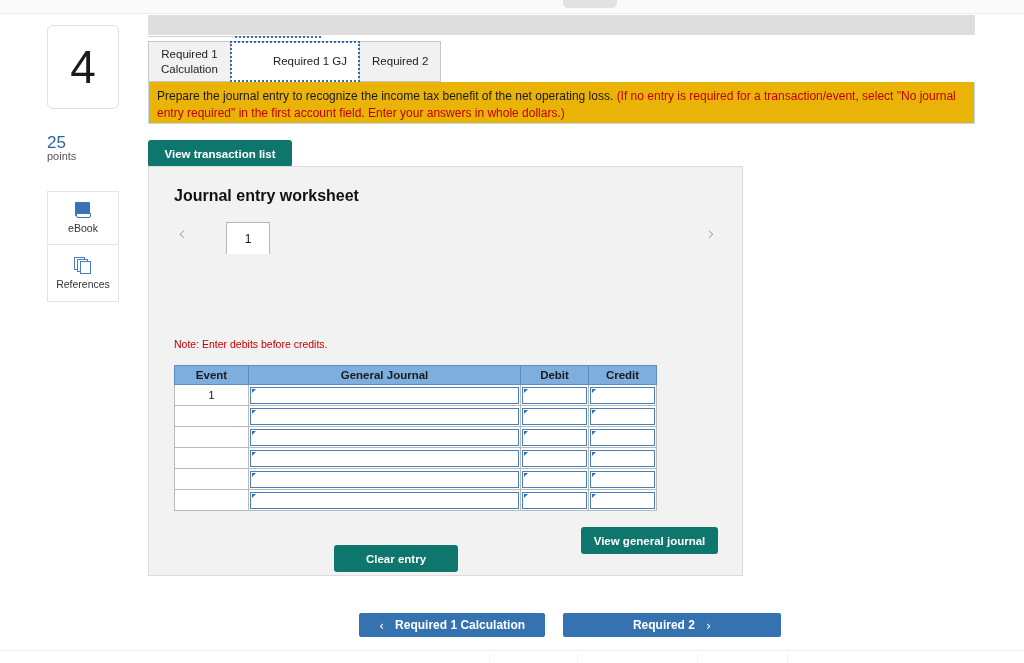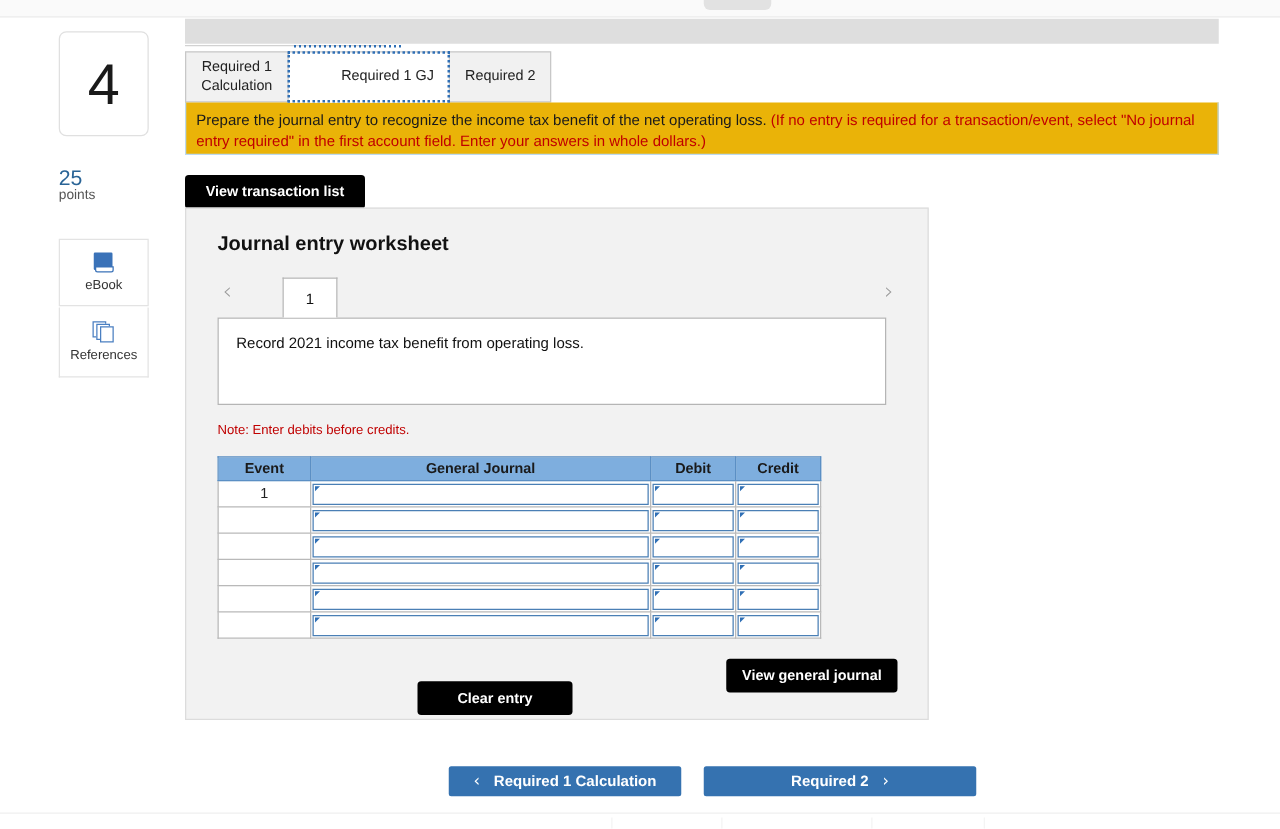--- a/index.html
+++ b/index.html
@@ -84,21 +84,21 @@
   
   .instr {
     position: absolute; left: 148px; top: 82px; width: 827px; height: 42px;
     background: #eab308; border: 1px solid #bcd9f0; border-top: none;
     padding: 6px 8px; font-size: 12px; color: #1a1a1a; line-height: 1.45;
   }
   .instr .red { color: #c00000; }
 
   
   .btn {
-    background: #000000; color: #fff; border: none; border-radius: 3px;
+    background: #0f766e; color: #fff; border: none; border-radius: 3px;
     font-family: "Liberation Sans", sans-serif; font-size: 11.5px; font-weight: bold;
     cursor: pointer; display: flex; align-items: center; justify-content: center;
   }
   #view-transaction-list { position: absolute; left: 148px; top: 140px; width: 144px; height: 27px; }
 
   
   .panel {
     position: absolute; left: 148px; top: 166px; width: 595px; height: 410px;
     background: #f2f2f2; border: 1px solid #dcdcdc;
   }
@@ -211,23 +211,20 @@
 
   <div class="panel">
     <div class="panel-title">Journal entry worksheet</div>
 
     <div class="pager">
       <div class="chev" id="pager-prev">‹</div>
       <div class="page-tab">1</div>
       <div class="chev" id="pager-next">›</div>
     </div>
 
-    <div class="desc-box">
-      <span>Record 2021 income tax benefit from operating loss.</span>
-    </div>
 
     <div class="note">Note: Enter debits before credits.</div>
 
     <table class="jt">
       <thead>
         <tr>
           <th class="c-event">Event</th>
           <th class="c-gj">General Journal</th>
           <th class="c-debit">Debit</th>
           <th class="c-credit">Credit</th>

